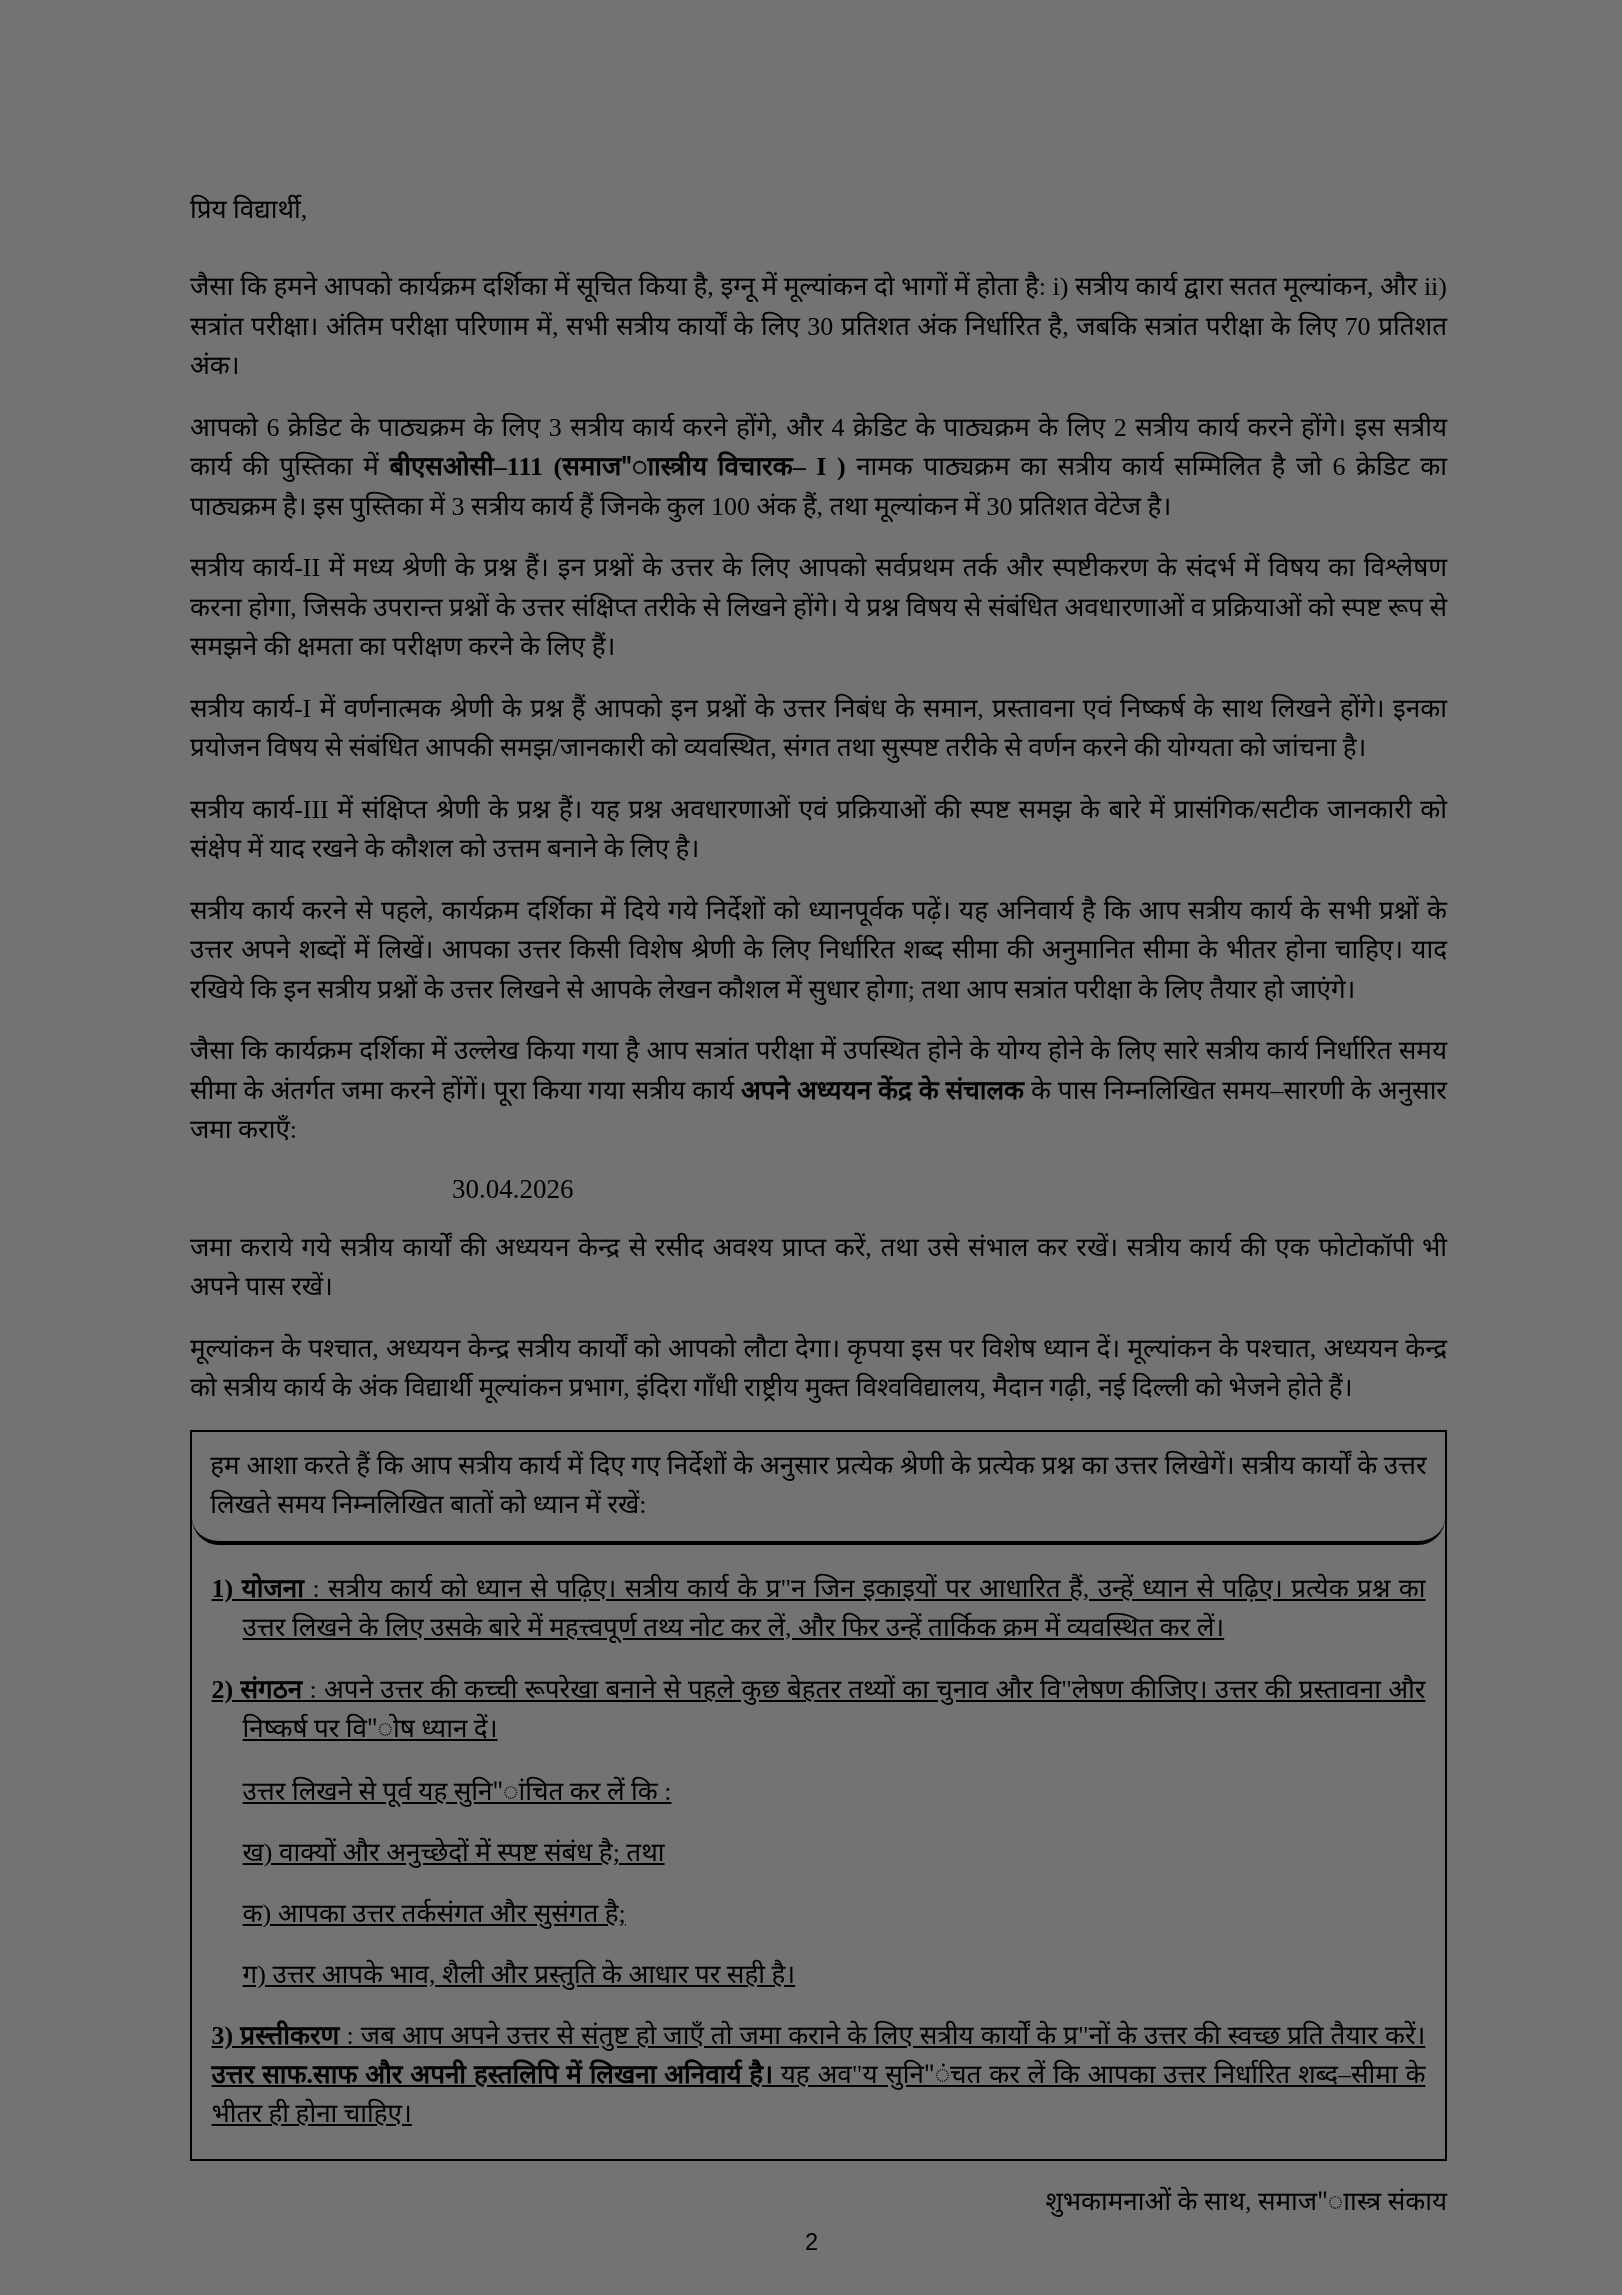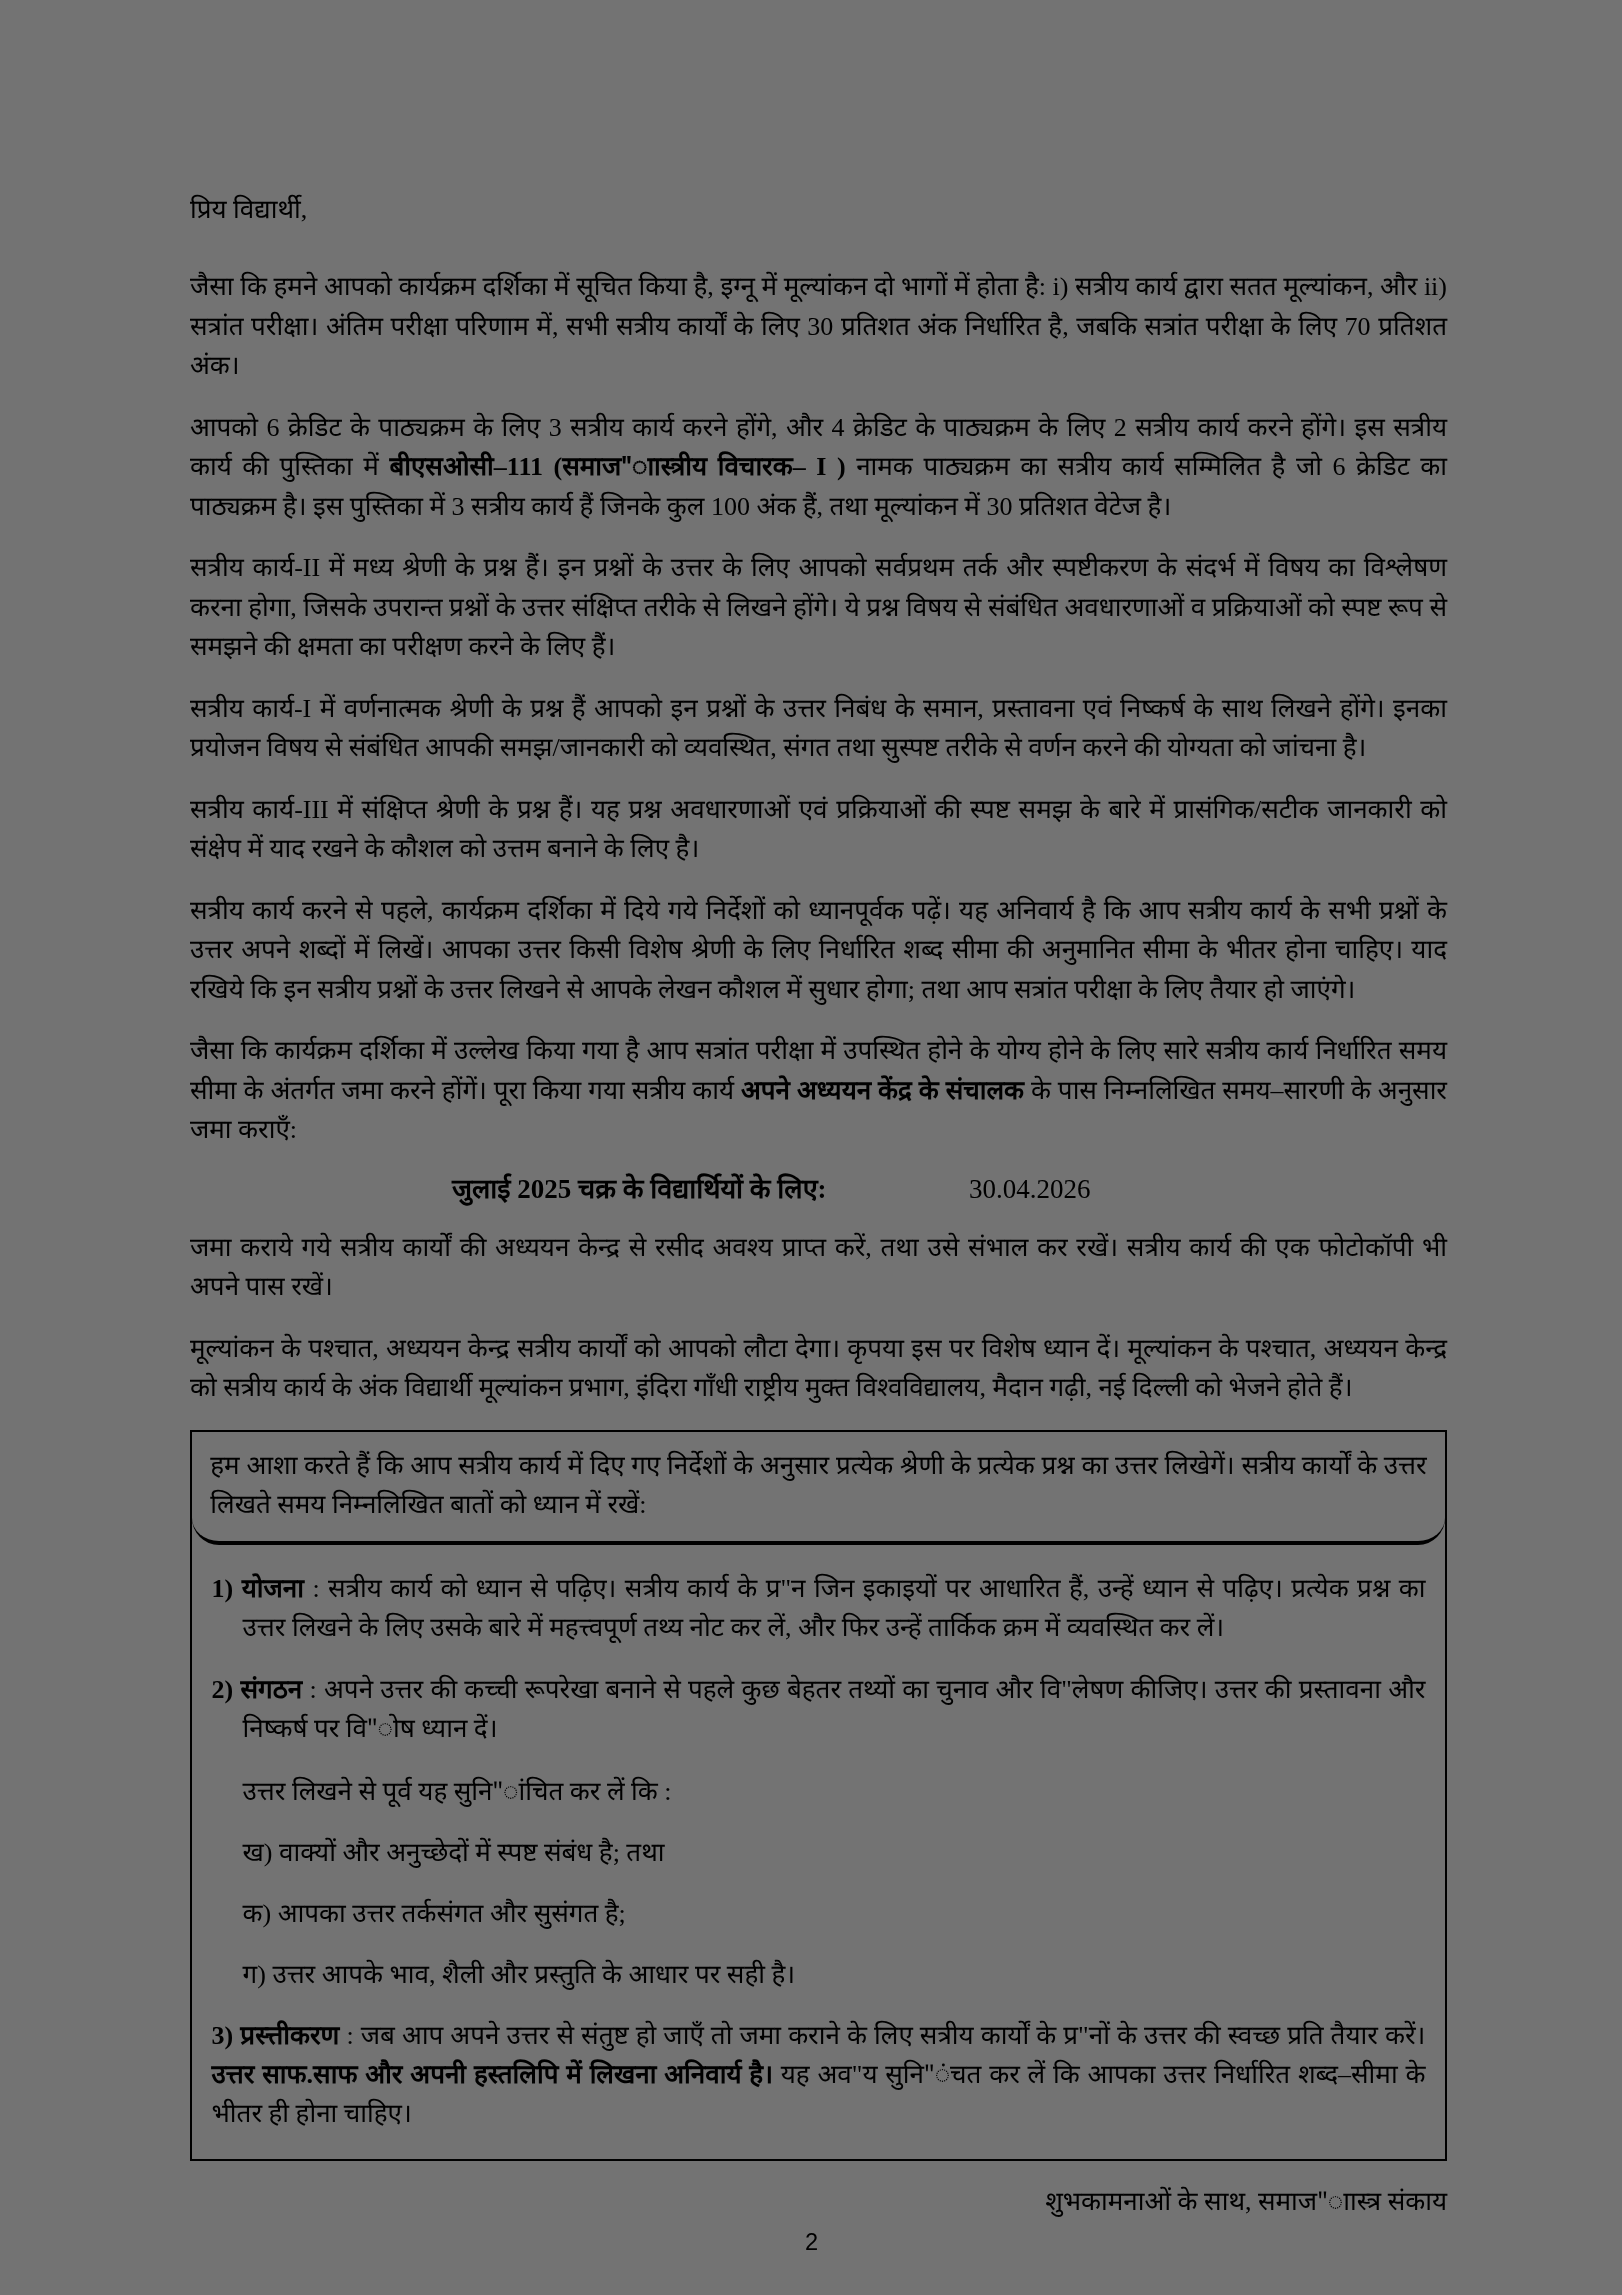--- a/index.html
+++ b/index.html
@@ -61,20 +61,21 @@
   .notice-head {
     padding: 14.4px 18.3px 17px 18.3px;
     font-size: 26px;
     line-height: 1.5;
     text-align: justify;
     border-bottom: 4.6px solid #000000;
     border-radius: 27px;
   }
   .notice-body {
     padding: 23.6px 19.6px 19.6px 19.6px;
+    text-decoration: underline;
   }
   .notice-item {
     font-size: 26px;
     line-height: 1.5;
     text-align: justify;
     margin: 0 0 23.6px 0;
   }
   .notice-item.hang {
     padding-left: 31px;
     text-indent: -31px;
@@ -120,21 +121,20 @@
     <p class="para">सत्रीय कार्य-I में वर्णनात्मक श्रेणी के प्रश्न हैं आपको इन प्रश्नों के उत्तर निबंध के समान, प्रस्तावना एवं निष्कर्ष के साथ लिखने होंगे। इनका प्रयोजन विषय से संबंधित आपकी समझ/जानकारी को व्यवस्थित, संगत तथा सुस्पष्ट तरीके से वर्णन करने की योग्यता को जांचना है।</p>
 
     <p class="para">सत्रीय कार्य-III में संक्षिप्त श्रेणी के प्रश्न हैं। यह प्रश्न अवधारणाओं एवं प्रक्रियाओं की स्पष्ट समझ के बारे में प्रासंगिक/सटीक जानकारी को संक्षेप में याद रखने के कौशल को उत्तम बनाने के लिए है।</p>
 
     <p class="para">सत्रीय कार्य करने से पहले, कार्यक्रम दर्शिका में दिये गये निर्देशों को ध्यानपूर्वक पढ़ें। यह अनिवार्य है कि आप सत्रीय कार्य के सभी प्रश्नों के उत्तर अपने शब्दों में लिखें। आपका उत्तर किसी विशेष श्रेणी के लिए निर्धारित शब्द सीमा की अनुमानित सीमा के भीतर होना चाहिए। याद रखिये कि इन सत्रीय प्रश्नों के उत्तर लिखने से आपके लेखन कौशल में सुधार होगा; तथा आप सत्रांत परीक्षा के लिए तैयार हो जाएंगे।</p>
 
     <p class="para tight"><span>जैसा कि कार्यक्रम दर्शिका में उल्लेख किया गया है आप सत्रांत परीक्षा में उपस्थित होने के योग्य होने के लिए सारे सत्रीय कार्य निर्धारित समय सीमा के अंतर्गत जमा करने होंगें। पूरा किया गया सत्रीय कार्य </span><b>अपने अध्ययन केंद्र के संचालक</b><span> के पास निम्नलिखित समय–सारणी के अनुसार जमा कराएँ:</span></p>
 
     <div class="dates">
       <div class="date-row">
-        <span class="label">जुलाई 2025 चक्र के विद्यार्थियों के लिए:</span>
         <span class="value">30.04.2026</span>
       </div>
     </div>
 
     <p class="para">जमा कराये गये सत्रीय कार्याें की अध्ययन केन्द्र से रसीद अवश्य प्राप्त करें, तथा उसे संभाल कर रखें। सत्रीय कार्य की एक फोटोकॉपी भी अपने पास रखें।</p>
 
     <p class="para">मूल्यांकन के पश्चात, अध्ययन केन्द्र सत्रीय कार्याें को आपको लौटा देगा। कृपया इस पर विशेष ध्यान दें। मूल्यांकन के पश्चात, अध्ययन केन्द्र को सत्रीय कार्य के अंक विद्यार्थी मूल्यांकन प्रभाग, इंदिरा गाँधी राष्ट्रीय मुक्त विश्वविद्यालय, मैदान गढ़ी, नई दिल्ली को भेजने होते हैं।</p>
 
     <div class="notice-box">
       <div class="notice-head">हम आशा करते हैं कि आप सत्रीय कार्य में दिए गए निर्देशों के अनुसार प्रत्येक श्रेणी के प्रत्येक प्रश्न का उत्तर लिखेगें। सत्रीय कार्यों के उत्तर लिखते समय निम्नलिखित बातों को ध्यान में रखें:</div>

